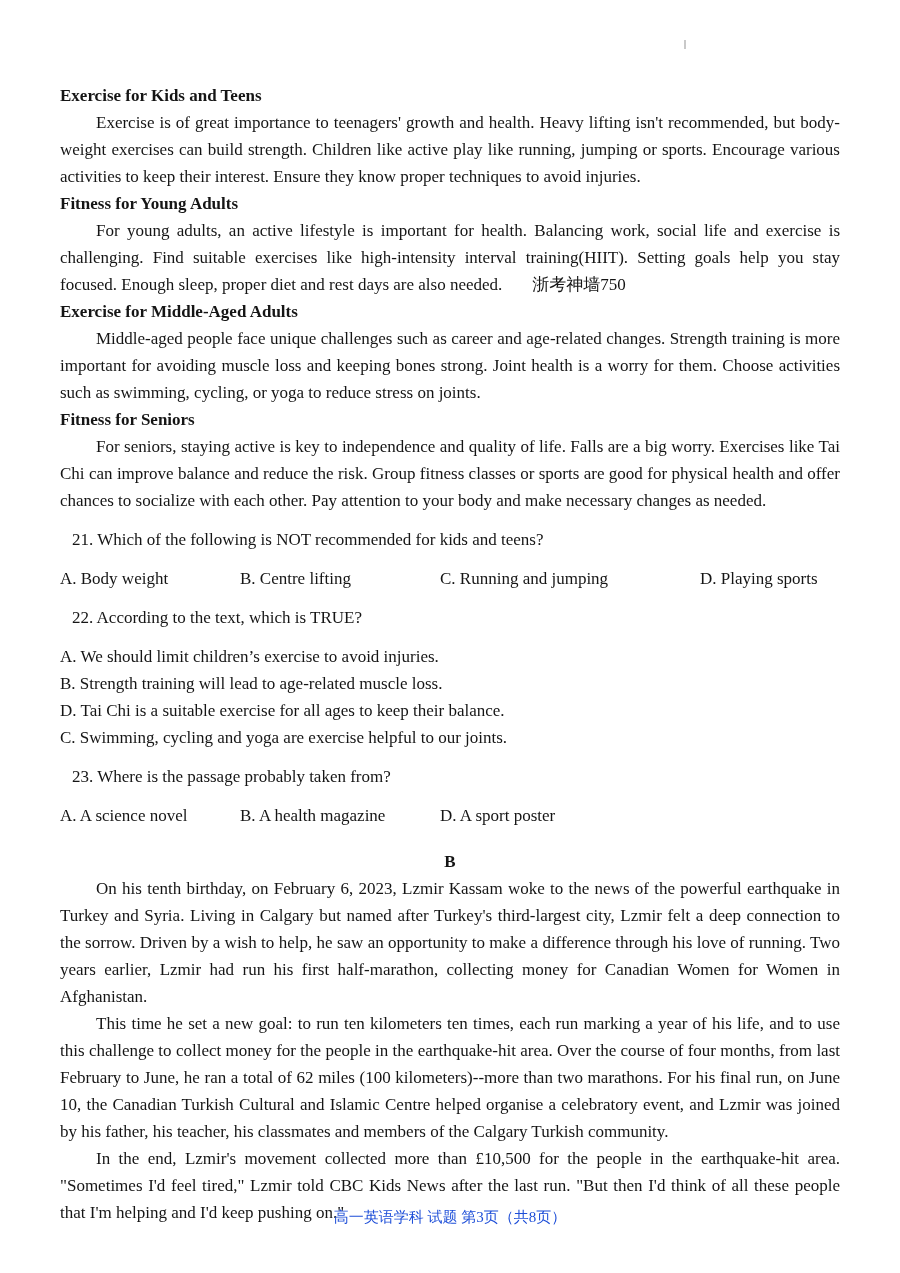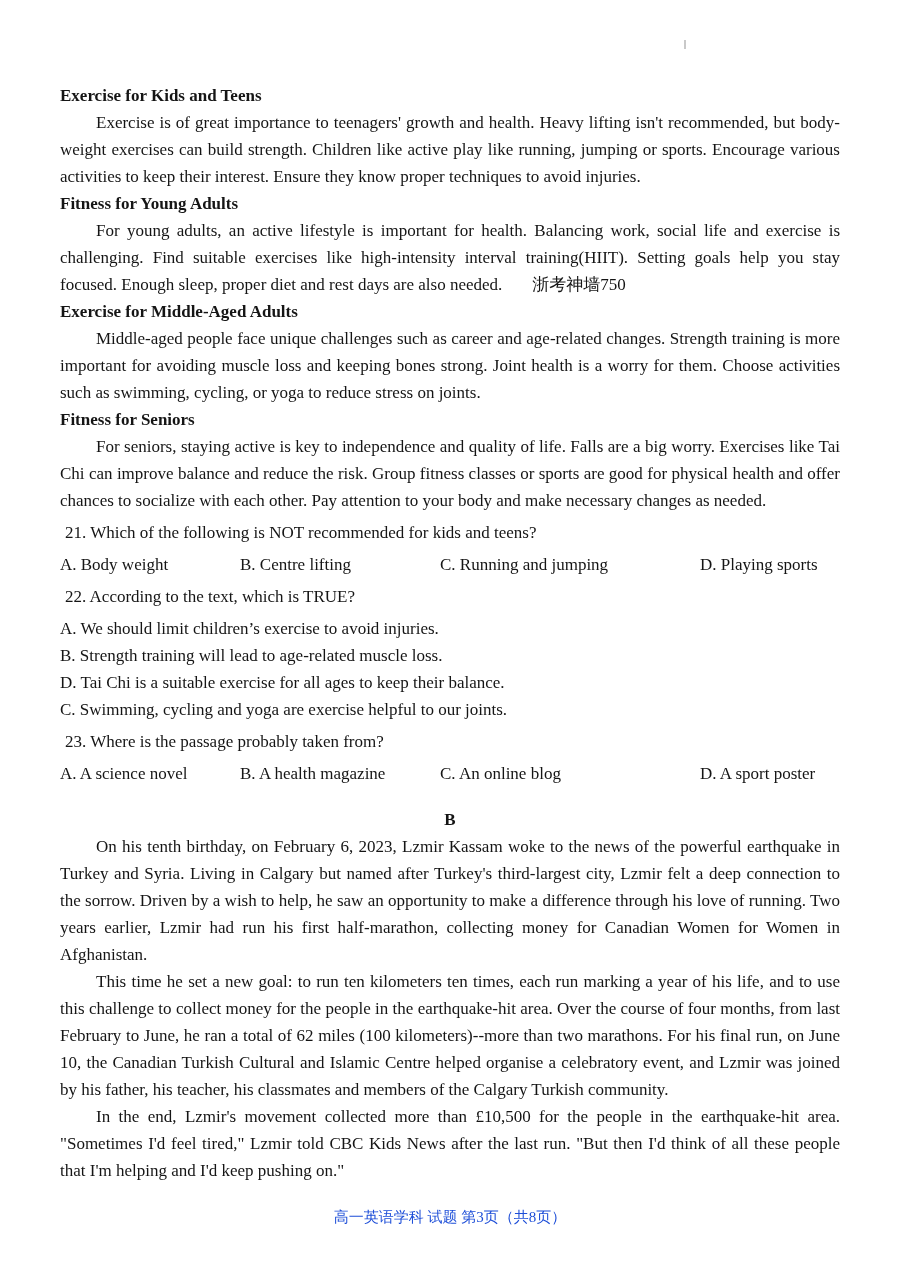--- a/index.html
+++ b/index.html
@@ -30,21 +30,21 @@
     font-size: 17px;
     font-weight: bold;
     line-height: 27px;
   }
   .para {
     margin: 0;
     text-align: justify;
     text-indent: 36px;
   }
   .watermark { padding-left: 30px; }
-  .stem { margin: 5px; }
+  .stem { margin: 12px; }
   .opts-row {
     display: grid;
     grid-template-columns: 180px 200px 260px auto;
     line-height: 27px;
   }
   .opts-block div { line-height: 27px; }
   .section-label {
     text-align: center;
     font-weight: bold;
     margin: 19px 0 0 0;
@@ -99,21 +99,20 @@
       <div>D. Tai Chi is a suitable exercise for all ages to keep their balance.</div>
       <div>C. Swimming, cycling and yoga are exercise helpful to our joints.</div>
     </div>
   </div>
 
   <div>
     <div class="stem">23. Where is the passage probably taken from?</div>
     <div class="opts-row">
       <span>A. A science novel</span>
       <span>B. A health magazine</span>
-      <span>C. An online blog</span>
       <span>D. A sport poster</span>
     </div>
   </div>
 
   <div>
     <div class="section-label">B</div>
     <p class="para">On his tenth birthday, on February 6, 2023, Lzmir Kassam woke to the news of the powerful earthquake in Turkey and Syria. Living in Calgary but named after Turkey's third-largest city, Lzmir felt a deep connection to the sorrow. Driven by a wish to help, he saw an opportunity to make a difference through his love of running. Two years earlier, Lzmir had run his first half-marathon, collecting money for Canadian Women for Women in Afghanistan.</p>
     <p class="para">This time he set a new goal: to run ten kilometers ten times, each run marking a year of his life, and to use this challenge to collect money for the people in the earthquake-hit area. Over the course of four months, from last February to June, he ran a total of 62 miles (100 kilometers)--more than two marathons. For his final run, on June 10, the Canadian Turkish Cultural and Islamic Centre helped organise a celebratory event, and Lzmir was joined by his father, his teacher, his classmates and members of the Calgary Turkish community.</p>
     <p class="para">In the end, Lzmir's movement collected more than £10,500 for the people in the earthquake-hit area. "Sometimes I'd feel tired," Lzmir told CBC Kids News after the last run. "But then I'd think of all these people that I'm helping and I'd keep pushing on."</p>
   </div>

